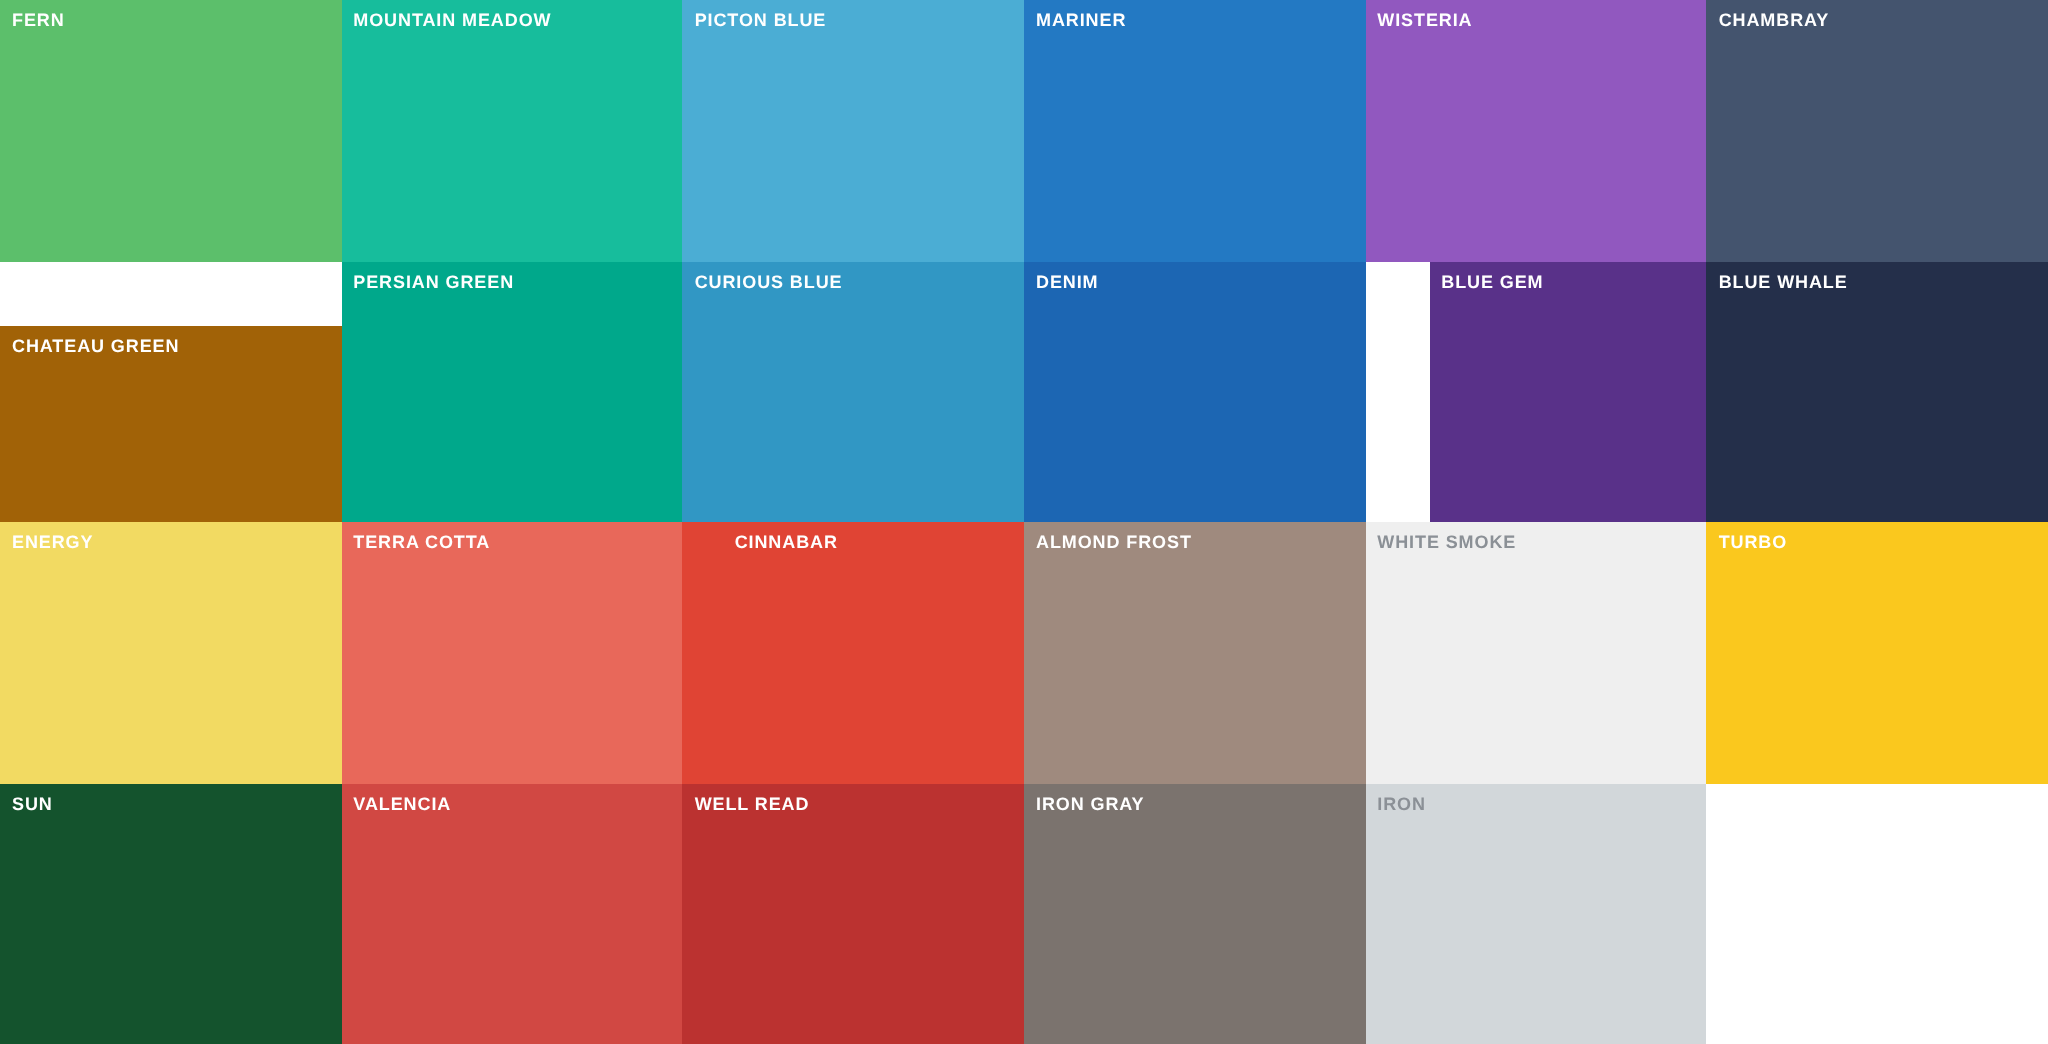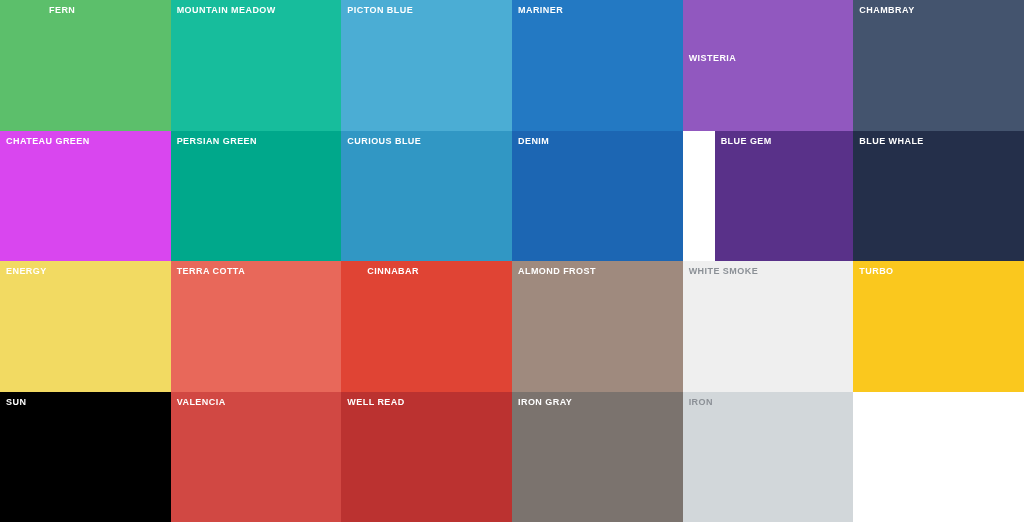--- a/index.html
+++ b/index.html
@@ -39,38 +39,38 @@
     text-transform: uppercase;
     white-space: nowrap;
     user-select: none;
   }
 </style>
 </head>
 <body>
 
 <div id="palette-grid">
     <div class="swatch" style="background-color: rgb(92, 191, 107);">
-      <span class="swatch-label" style="color: rgb(255, 255, 255); margin-left: 43px;">FERN</span>
+      <span class="swatch-label" style="color: rgb(255, 255, 255);">FERN</span>
     </div>
     <div class="swatch" style="background-color: rgb(23, 189, 156);">
       <span class="swatch-label" style="color: rgb(255, 255, 255);">MOUNTAIN MEADOW</span>
     </div>
     <div class="swatch" style="background-color: rgb(75, 173, 212);">
       <span class="swatch-label" style="color: rgb(255, 255, 255);">PICTON BLUE</span>
     </div>
     <div class="swatch" style="background-color: rgb(35, 121, 195);">
       <span class="swatch-label" style="color: rgb(255, 255, 255);">MARINER</span>
     </div>
     <div class="swatch" style="background-color: rgb(145, 88, 191);">
-      <span class="swatch-label" style="color: rgb(255, 255, 255); margin-top: 48px;">WISTERIA</span>
+      <span class="swatch-label" style="color: rgb(255, 255, 255);">WISTERIA</span>
     </div>
     <div class="swatch" style="background-color: rgb(68, 84, 110);">
       <span class="swatch-label" style="color: rgb(255, 255, 255);">CHAMBRAY</span>
     </div>
-    <div class="swatch" style="background-color: #d946ef;">
+    <div class="swatch" style="background-color: #a16207; margin-top: 32px;">
       <span class="swatch-label" style="color: rgb(255, 255, 255);">CHATEAU GREEN</span>
     </div>
     <div class="swatch" style="background-color: rgb(0, 168, 139);">
       <span class="swatch-label" style="color: rgb(255, 255, 255);">PERSIAN GREEN</span>
     </div>
     <div class="swatch" style="background-color: rgb(49, 151, 196);">
       <span class="swatch-label" style="color: rgb(255, 255, 255);">CURIOUS BLUE</span>
     </div>
     <div class="swatch" style="background-color: rgb(28, 102, 179);">
       <span class="swatch-label" style="color: rgb(255, 255, 255);">DENIM</span>
@@ -92,21 +92,21 @@
     </div>
     <div class="swatch" style="background-color: rgb(159, 138, 126);">
       <span class="swatch-label" style="color: rgb(255, 255, 255);">ALMOND FROST</span>
     </div>
     <div class="swatch" style="background-color: rgb(239, 239, 239);">
       <span class="swatch-label" style="color: rgb(139, 144, 150); text-align: center;">WHITE SMOKE</span>
     </div>
     <div class="swatch" style="background-color: rgb(250, 200, 30);">
       <span class="swatch-label" style="color: rgb(255, 255, 255);">TURBO</span>
     </div>
-    <div class="swatch" style="background-color: #000000;">
+    <div class="swatch" style="background-color: #14532d;">
       <span class="swatch-label" style="color: rgb(255, 255, 255);">SUN</span>
     </div>
     <div class="swatch" style="background-color: rgb(209, 72, 67);">
       <span class="swatch-label" style="color: rgb(255, 255, 255);">VALENCIA</span>
     </div>
     <div class="swatch" style="background-color: rgb(187, 50, 48);">
       <span class="swatch-label" style="color: rgb(255, 255, 255);">WELL READ</span>
     </div>
     <div class="swatch" style="background-color: rgb(123, 115, 110);">
       <span class="swatch-label" style="color: rgb(255, 255, 255);">IRON GRAY</span>

